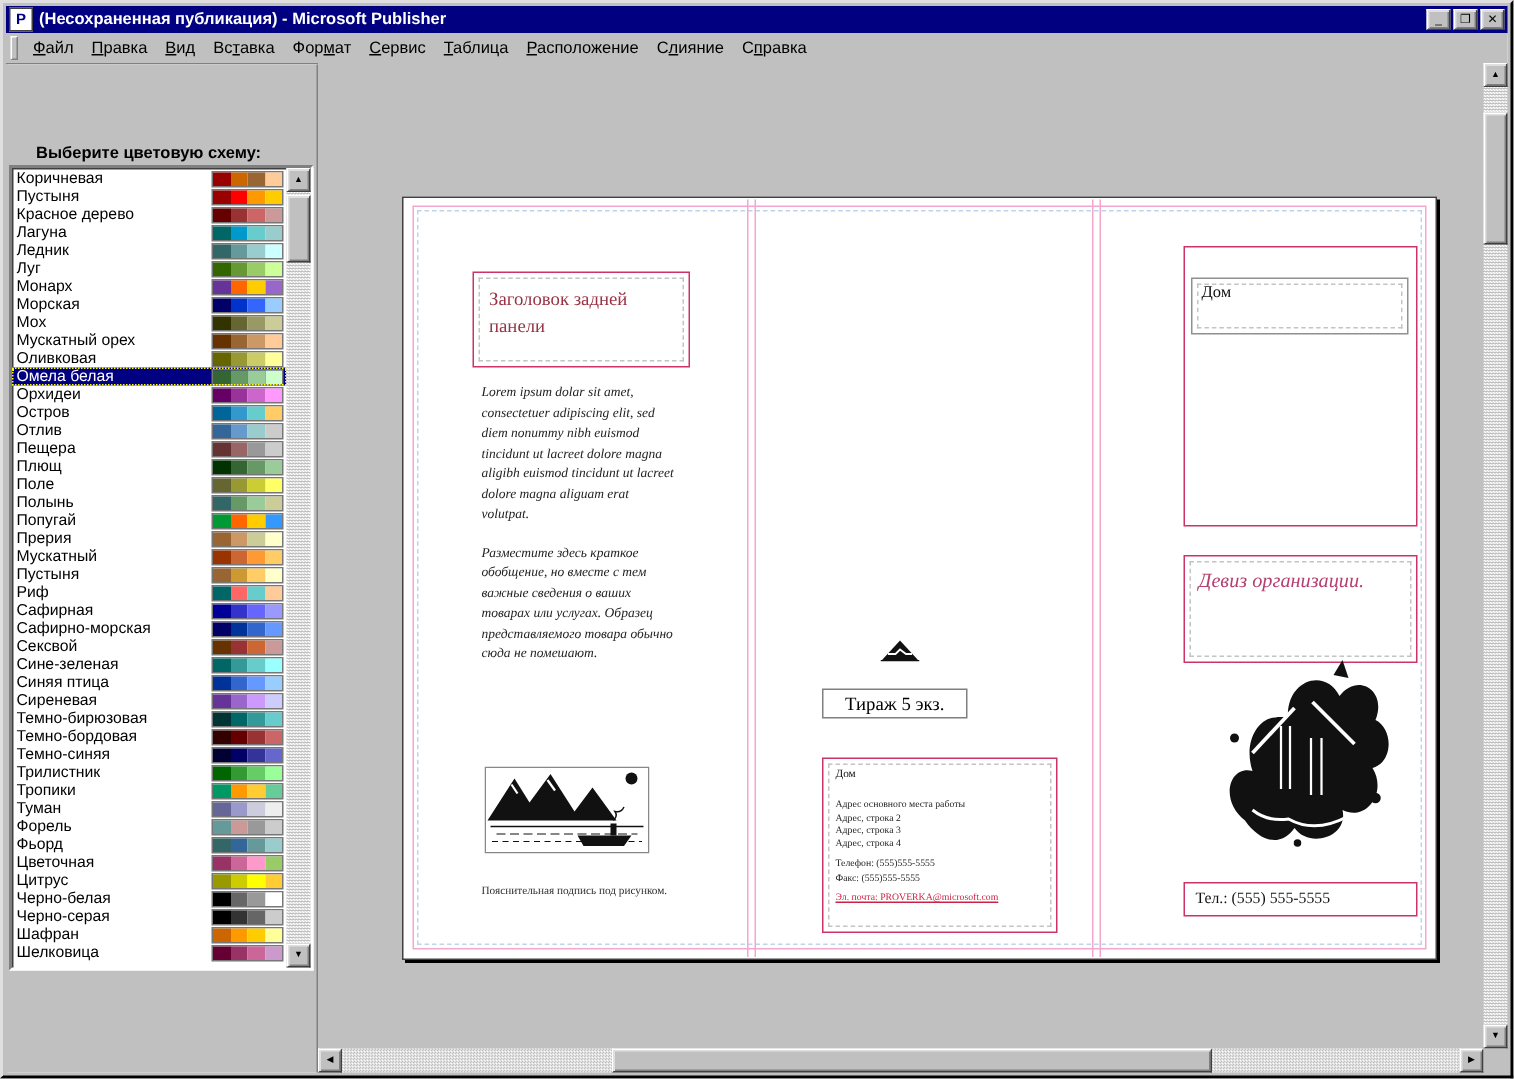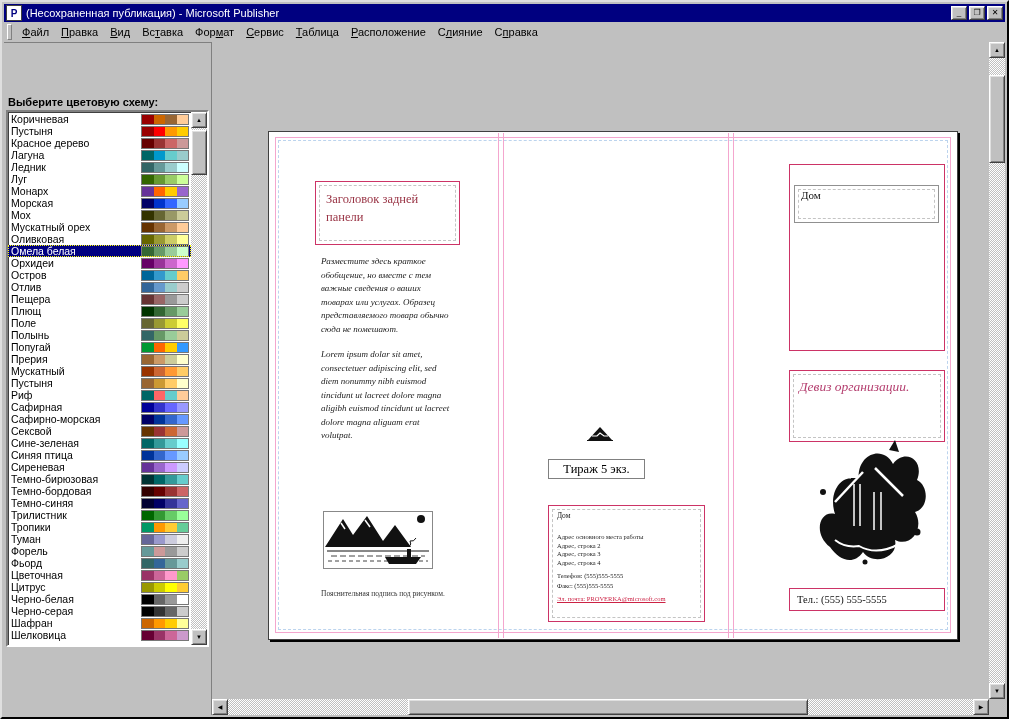--- a/index.html
+++ b/index.html
@@ -10,42 +10,42 @@
     -webkit-font-smoothing:none;
   }
   .window{position:absolute;inset:0;background:#c0c0c0;
     border:2px solid;border-color:#dfdfdf #000 #000 #dfdfdf;box-sizing:border-box;}
 
   
   .titlebar{position:absolute;left:2px;top:2px;right:2px;height:18px;background:#000080;
     display:flex;align-items:center;gap:4px;padding:0 2px;box-sizing:border-box;}
   .app-icon{width:14px;height:14px;background:#fff;border:1px solid #404040;
     color:#000080;font-size:10px;font-weight:bold;display:flex;align-items:center;justify-content:center;}
-  .title-text{flex:1;color:#fff;font-size:11px;font-weight:normal;white-space:nowrap;overflow:hidden;}
+  .title-text{flex:1;color:#fff;font-size:11px;font-weight:bold;white-space:nowrap;overflow:hidden;}
   .win-buttons{display:flex;gap:2px;}
   .winbtn{width:16px;height:14px;background:#c0c0c0;border:1px solid;border-color:#fff #404040 #404040 #fff;
     box-shadow:inset 1px 1px 0 #dfdfdf, inset -1px -1px 0 #808080;
     font-size:8px;line-height:12px;text-align:center;padding:0;color:#000;}
 
   
   .menubar{position:absolute;left:2px;top:20px;right:2px;height:20px;background:#c0c0c0;
     display:flex;align-items:center;font-size:11px;padding-left:2px;
     border-bottom:1px solid #808080;box-shadow:0 1px 0 #ffffff;}
   .menu-grip{width:3px;height:14px;margin:0 4px 0 1px;border:1px solid;border-color:#fff #808080 #808080 #fff;}
   .menu-item{padding:2px 6px;color:#000;white-space:nowrap;}
   .menu-item u{text-decoration:underline;}
 
   
   .wizard{position:absolute;left:2px;top:41px;width:208px;bottom:2px;background:#c0c0c0;
     border-right:1px solid #808080;box-shadow:1px 0 0 #fff;box-sizing:border-box;}
   .wizard-header{position:absolute;left:0;top:5px;width:206px;height:35px;background:#000;
     color:#fff;padding:3px 7px;box-sizing:border-box;}
   .wizard-title{font-size:12px;font-weight:bold;}
   .wizard-subtitle{font-size:10px;margin-top:3px;}
-  .wizard-instruction{position:absolute;left:4px;top:53px;font-size:11px;font-weight:bold;color:#000;}
+  .wizard-instruction{position:absolute;left:20px;top:53px;font-size:11px;font-weight:bold;color:#000;}
   .scheme-listbox{position:absolute;left:2px;top:67px;width:203px;height:537px;background:#fff;
     border:2px solid;border-color:#808080 #fff #fff #808080;
     box-shadow:inset 1px 1px 0 #404040;
     box-sizing:border-box;display:flex;}
   .scheme-list{flex:1;overflow:hidden;padding-top:1px;}
   .scheme-row{height:12px;display:flex;align-items:center;padding-left:3px;font-size:10.5px;color:#000;cursor:default;}
   .scheme-row .scheme-name{flex:1;white-space:nowrap;overflow:hidden;}
   .scheme-row .swatches{display:flex;width:46px;height:9px;margin-right:2px;border:1px solid #777;flex:none;}
   .scheme-row .swatches span{flex:1;}
   .scheme-row.selected{background:#000080;color:#fff;outline:1px dotted #ffff00;outline-offset:-1px;}
@@ -568,22 +568,22 @@
       <div class="guide-blue"></div>
       <div class="fold f1"></div>
       <div class="fold f2"></div>
       <div class="fold f3"></div>
       <div class="fold f4"></div>
 
       <div class="heading-box serif red-border inner-dashed">
         <span>Заголовок задней панели</span>
       </div>
       <div class="body-text serif">
+        <p>Lorem ipsum dolar sit amet, consectetuer adipiscing elit, sed diem nonummy nibh euismod tincidunt ut lacreet dolore magna aligibh euismod tincidunt ut lacreet dolore magna aliguam erat volutpat.</p>
         <p>Разместите здесь краткое обобщение, но вместе с тем важные сведения о ваших товарах или услугах. Образец представляемого товара обычно сюда не помешают.</p>
-        <p>Lorem ipsum dolar sit amet, consectetuer adipiscing elit, sed diem nonummy nibh euismod tincidunt ut lacreet dolore magna aligibh euismod tincidunt ut lacreet dolore magna aliguam erat volutpat.</p>
       </div>
       <div class="img-left">
         <svg width="110" height="58" viewBox="0 0 110 58" xmlns="http://www.w3.org/2000/svg">
           <rect x="0.5" y="0.5" width="109" height="57" fill="#ffffff" stroke="#888888"></rect>
           <polygon points="2,36 20,8 30,24 44,5 60,30 72,14 88,36" fill="#111111"></polygon>
           <polyline points="18,12 22,18" stroke="#ffffff" stroke-width="1.5" fill="none"></polyline>
           <polyline points="42,9 47,16" stroke="#ffffff" stroke-width="1.5" fill="none"></polyline>
           <line x1="4" y1="40" x2="106" y2="40" stroke="#111111" stroke-width="1"></line>
           <line x1="8" y1="45" x2="102" y2="45" stroke="#111111" stroke-width="0.8" stroke-dasharray="6 3"></line>
           <line x1="5" y1="50" x2="105" y2="50" stroke="#111111" stroke-width="0.8" stroke-dasharray="4 3"></line>

